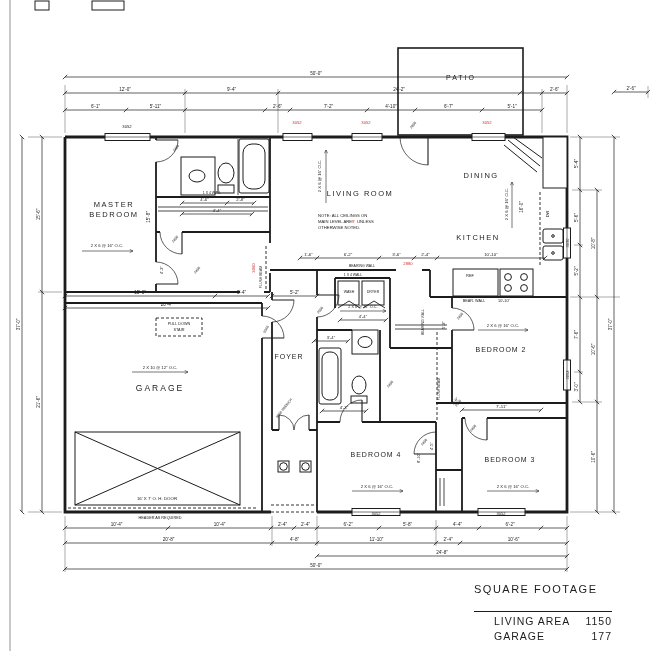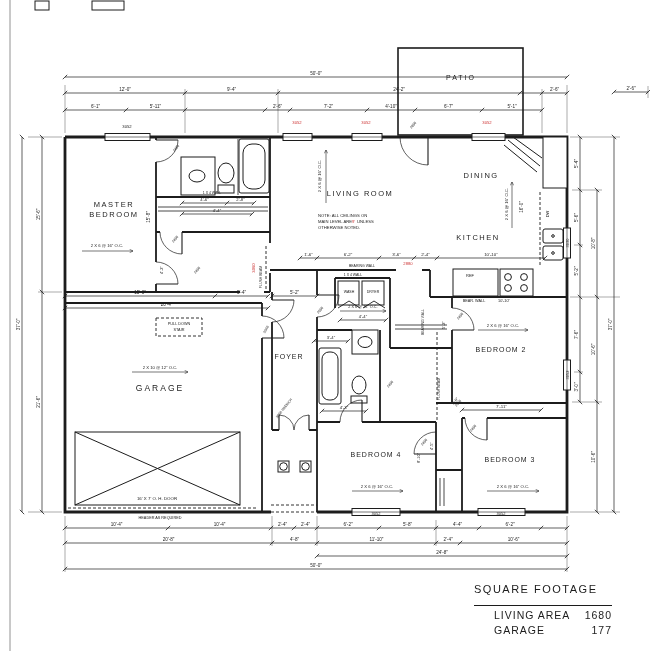--- a/index.html
+++ b/index.html
@@ -2,21 +2,21 @@
 <html><head>
 <meta charset="utf-8">
 <style>
   html,body{margin:0;padding:0;background:#ffffff;}
   #sheet{position:relative;width:650px;height:651px;background:#ffffff;overflow:hidden;
          font-family:"Liberation Sans", sans-serif;}
   #plan-svg{position:absolute;left:0;top:0;}
   #plan-svg text{font-family:"Liberation Sans", sans-serif;}
   #sqft{position:absolute;left:474px;top:583px;width:138px;color:#1c1c1c;}
   #sqft .t{font-size:11px;letter-spacing:1.5px;border-bottom:1.6px solid #1c1c1c;
-           padding-bottom:10px;white-space:nowrap;}
+           padding-bottom:16px;white-space:nowrap;}
   #sqft .row{display:flex;justify-content:space-between;font-size:10.5px;
              letter-spacing:1px;margin-top:3px;white-space:nowrap;padding-left:20px;}
 </style>
 </head>
 <body>
 
 <div id="sheet">
 
 <svg id="plan-svg" width="650" height="651" viewBox="0 0 650 651">
   <defs>
@@ -396,21 +396,21 @@
         <text x="425" y="443" font-size="3.6" text-anchor="middle" fill="#1c1c1c" transform="rotate(-50 425 443)">2468</text>
         <text x="459" y="404" font-size="3.6" text-anchor="middle" fill="#1c1c1c" transform="rotate(-50 459 404)">2668</text>
         <text x="391" y="385" font-size="3.6" text-anchor="middle" fill="#1c1c1c" transform="rotate(-50 391 385)">2468</text>
       </g>
 </svg>
 
 <div id="sqft">
   <div class="t">SQUARE FOOTAGE</div>
   <div class="row">
     <span>LIVING AREA</span>
-    <span>1680</span>
+    <span>1150</span>
   </div>
   <div class="row">
     <span>GARAGE</span>
     <span>177</span>
   </div>
 </div>
 
 </div>
 
 </body></html>

